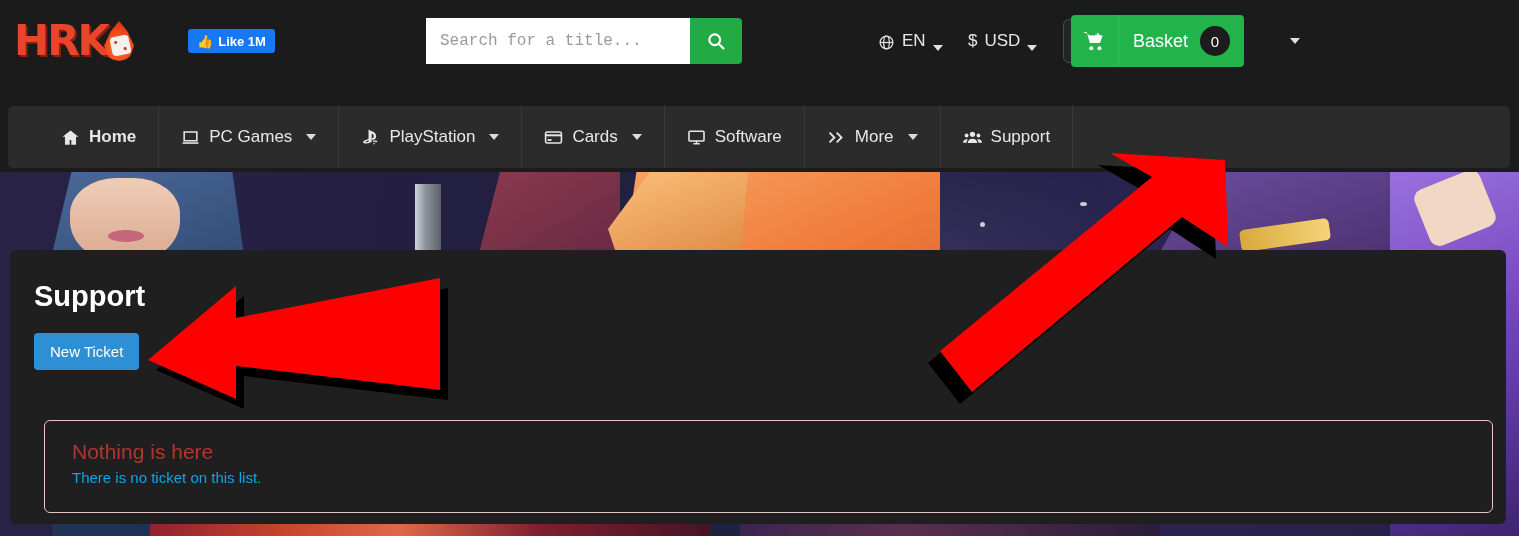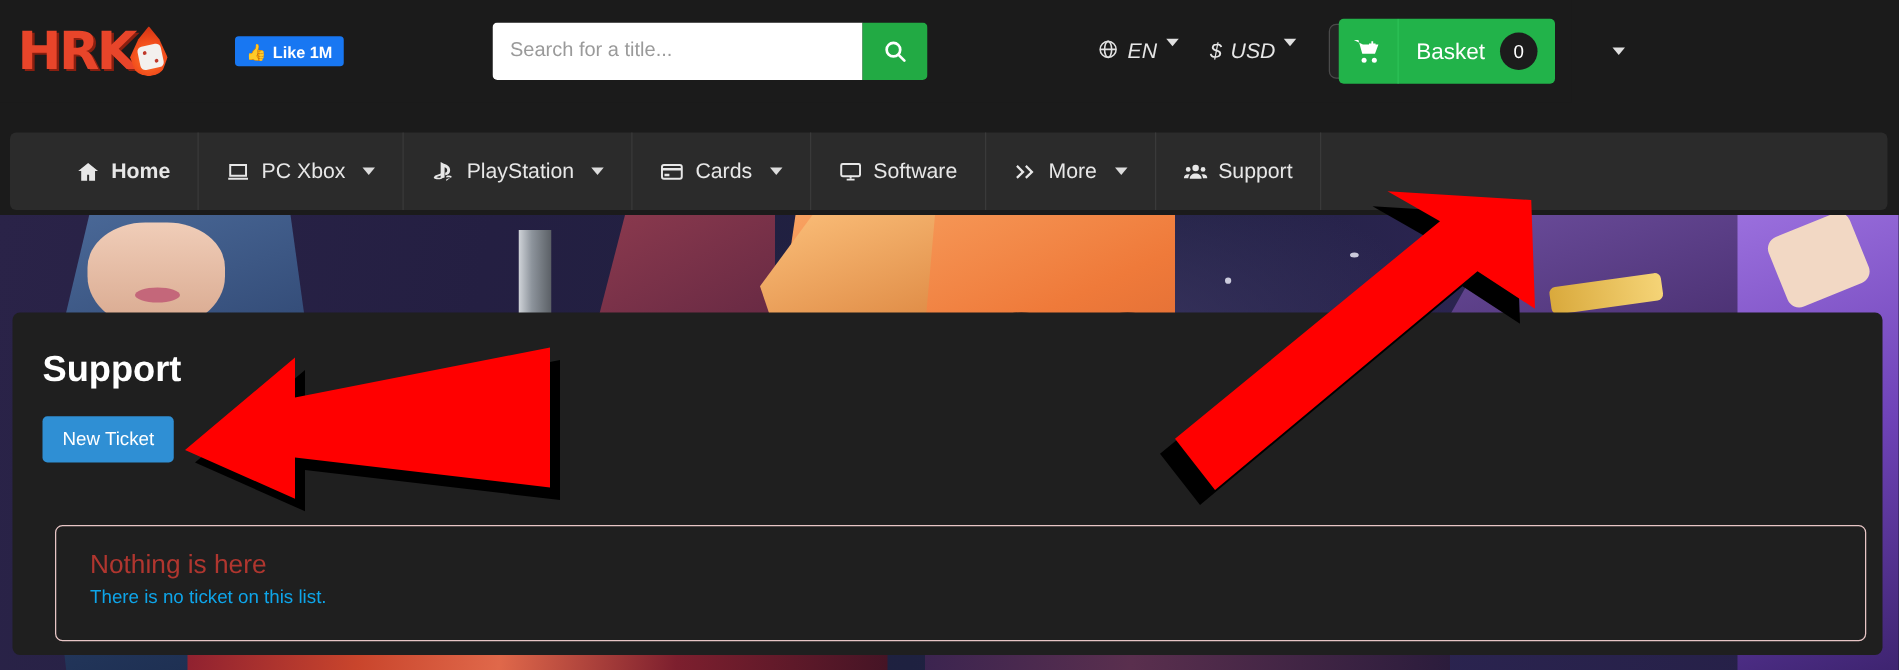--- a/index.html
+++ b/index.html
@@ -60,36 +60,37 @@
 
   .search-wrap {
     position: absolute; left: 394px; top: 18px;
     width: 348px; height: 46px;
     display: flex; border-radius: 4px; overflow: hidden;
   }
   .search-input {
     flex: 1; border: none; outline: none;
     background: #fff; color: #a21caf;
     padding: 0 14px; font-size: 16px;
-    font-family: Liberation Sans, sans-serif;
+    font-family: Liberation Mono, monospace;
+    margin-left: 32px;
   }
   .search-input::placeholder { color: #9a9a9a; }
   .search-btn {
     width: 52px; background: #22aa44; border: none; cursor: pointer;
     display: flex; align-items: center; justify-content: center;
   }
   .search-btn svg { width: 20px; height: 20px; }
 
   .hdr-group {
     position: absolute; top: 0; height: 82px;
     display: flex; align-items: center;
   }
   .hdr-item {
-    display: flex; align-items: flex-start; gap: 7px;
-    color: #e6e6e6; font-size: 17px; cursor: pointer; font-style: italic;
+    display: flex; align-items: flex-end; gap: 7px;
+    color: #e6e6e6; font-size: 17px; cursor: pointer;
   }
   .caret {
     width: 0; height: 0; border-left: 5px solid transparent;
     border-right: 5px solid transparent; border-top: 6px solid #e0e0e0;
   }
   .globe-icon svg { width: 17px; height: 17px; display: block; }
   .wallet-btn {
     display: flex; align-items: center; gap: 9px;
     border: 1px solid #4a4a4a; border-radius: 6px;
     height: 44px; padding: 0 13px; color: #fff; font-size: 17px;
@@ -345,21 +346,21 @@
       <span>Home</span>
     </div>
 
     <div class="nav-item">
       <span class="nav-ico">
         <svg viewBox="0 0 24 24">
             <path d="M4 5h16v11H4z" fill="none" stroke="#e7e7e7" stroke-width="2"></path>
             <path d="M2 18h20v2H2z"></path>
           </svg>
       </span>
-      <span>PC Xbox</span>
+      <span>PC Games</span>
       <span class="nav-caret"></span>
     </div>
 
     <div class="nav-item">
       <span class="nav-ico">
         <svg viewBox="0 0 24 24">
             <path d="M9.5 2v17l4-1.3V7.2c1.6.4 2.6 1.4 2.6 3.1 0 1.6-.8 2.4-2 2.4v2.6c3.1 0 5-1.8 5-4.9 0-3.4-2.3-5.3-6.3-6.6z"></path>
             <path d="M3 17.3c-.9.6-.6 1.6 1.4 2 1.9.4 4.4.3 6.1-.3v-1.6c-1.6.5-3.5.7-4.6.4-.7-.2-.6-.6.1-.9l4.5-1.6v-1.8l-5.6 2c-.9.3-1.6.7-1.9 1.8z"></path>
             <path d="M19.2 18c1.6-.6 2.1-1.4.7-1.9-1.3-.5-3.3-.5-4.7.1v1.5c1.4-.4 3-.5 3.7-.2.6.2.3.5-.4.8l-3.3 1.2v1.6z"></path>
           </svg>

